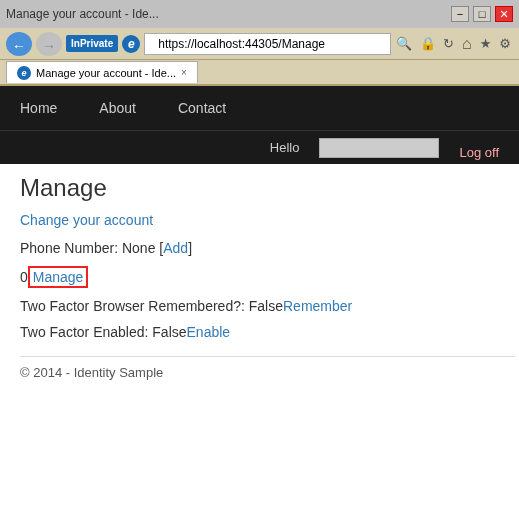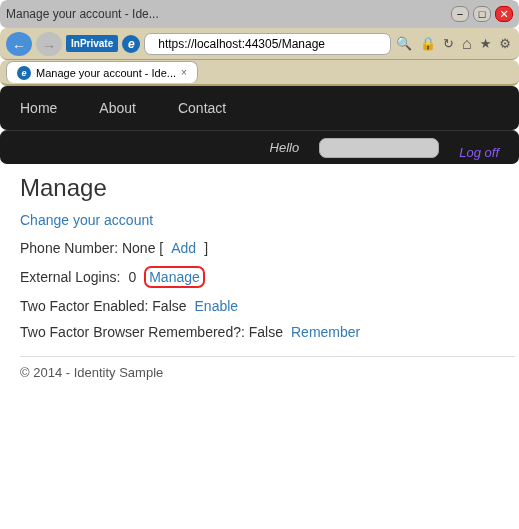--- a/index.html
+++ b/index.html
@@ -1,15 +1,15 @@
 <!DOCTYPE html>
 <html><head>
   <meta charset="utf-8">
   <style>
-    * { margin: 0; padding: 0; box-sizing: border-box; border-radius: 7px; }
+    * { margin: 0; padding: 0; box-sizing: border-box; }
     body { width: 519px; height: 529px; font-family: Arial, sans-serif; font-size: 14px; background: #fff; overflow: hidden; }
 
     
     .title-bar {
       display: flex;
       align-items: center;
       background: #c0c0c0;
       height: 28px;
       padding: 0 6px;
       gap: 4px;
@@ -110,30 +110,29 @@
     
     .hello-bar {
       background: #1a1a1a;
       height: 34px;
       display: flex;
       align-items: center;
       justify-content: flex-end;
       padding: 0 20px;
       gap: 20px;
       border-top: 1px solid #333;
-      font-style: italic;
     }
     .hello-label { color: #ccc; font-size: 13px; }
     .hello-input {
       width: 120px; height: 20px;
       background: #ccc;
       border: 1px solid #aaa;
     }
     .logoff-link {
-      color: #8b5cf6; font-size: 13px; cursor: pointer; text-decoration: none; margin-top: 10px;
+      color: #fca5a5; font-size: 13px; cursor: pointer; text-decoration: none; margin-top: 10px;
     }
 
     
     .main-content {
       background: #fff;
       padding: 10px 4px 20px 20px;
     }
     .page-title {
       font-size: 24px;
       font-weight: 300;
@@ -147,21 +146,21 @@
       display: block;
       margin-bottom: 12px;
       cursor: pointer;
     }
     .info-row {
       font-size: 14px;
       color: #333;
       margin-bottom: 10px;
       display: flex;
       align-items: center;
-      gap: 8px;
+      gap: 0;
     }
     .info-link {
       color: #337ab7;
       text-decoration: none;
       cursor: pointer;
     }
     .manage-box {
       border: 2px solid #e22;
       padding: 1px 3px;
       color: #337ab7;
@@ -232,30 +231,29 @@
 
   <a class="change-password-link">Change your account</a>
 
   <div class="info-row">
     <span>Phone Number: None [ </span>
     <a class="info-link">Add</a>
     <span> ]</span>
   </div>
 
   <div class="info-row">
-    <span>External Logins: </span>
     <span>0 </span>
     <a class="info-link manage-box">Manage</a>
   </div>
 
   <div class="info-row">
+    <span>Two Factor Browser Remembered?: False </span>
+    <a class="info-link">Remember</a>
+  </div>
+
+  <div class="info-row">
     <span>Two Factor Enabled: False </span>
     <a class="info-link">Enable</a>
   </div>
 
-  <div class="info-row">
-    <span>Two Factor Browser Remembered?: False </span>
-    <a class="info-link">Remember</a>
-  </div>
-
   <hr class="footer-divider">
   <p class="footer-text">© 2014 - Identity Sample</p>
 </div>
 
 </body></html>

